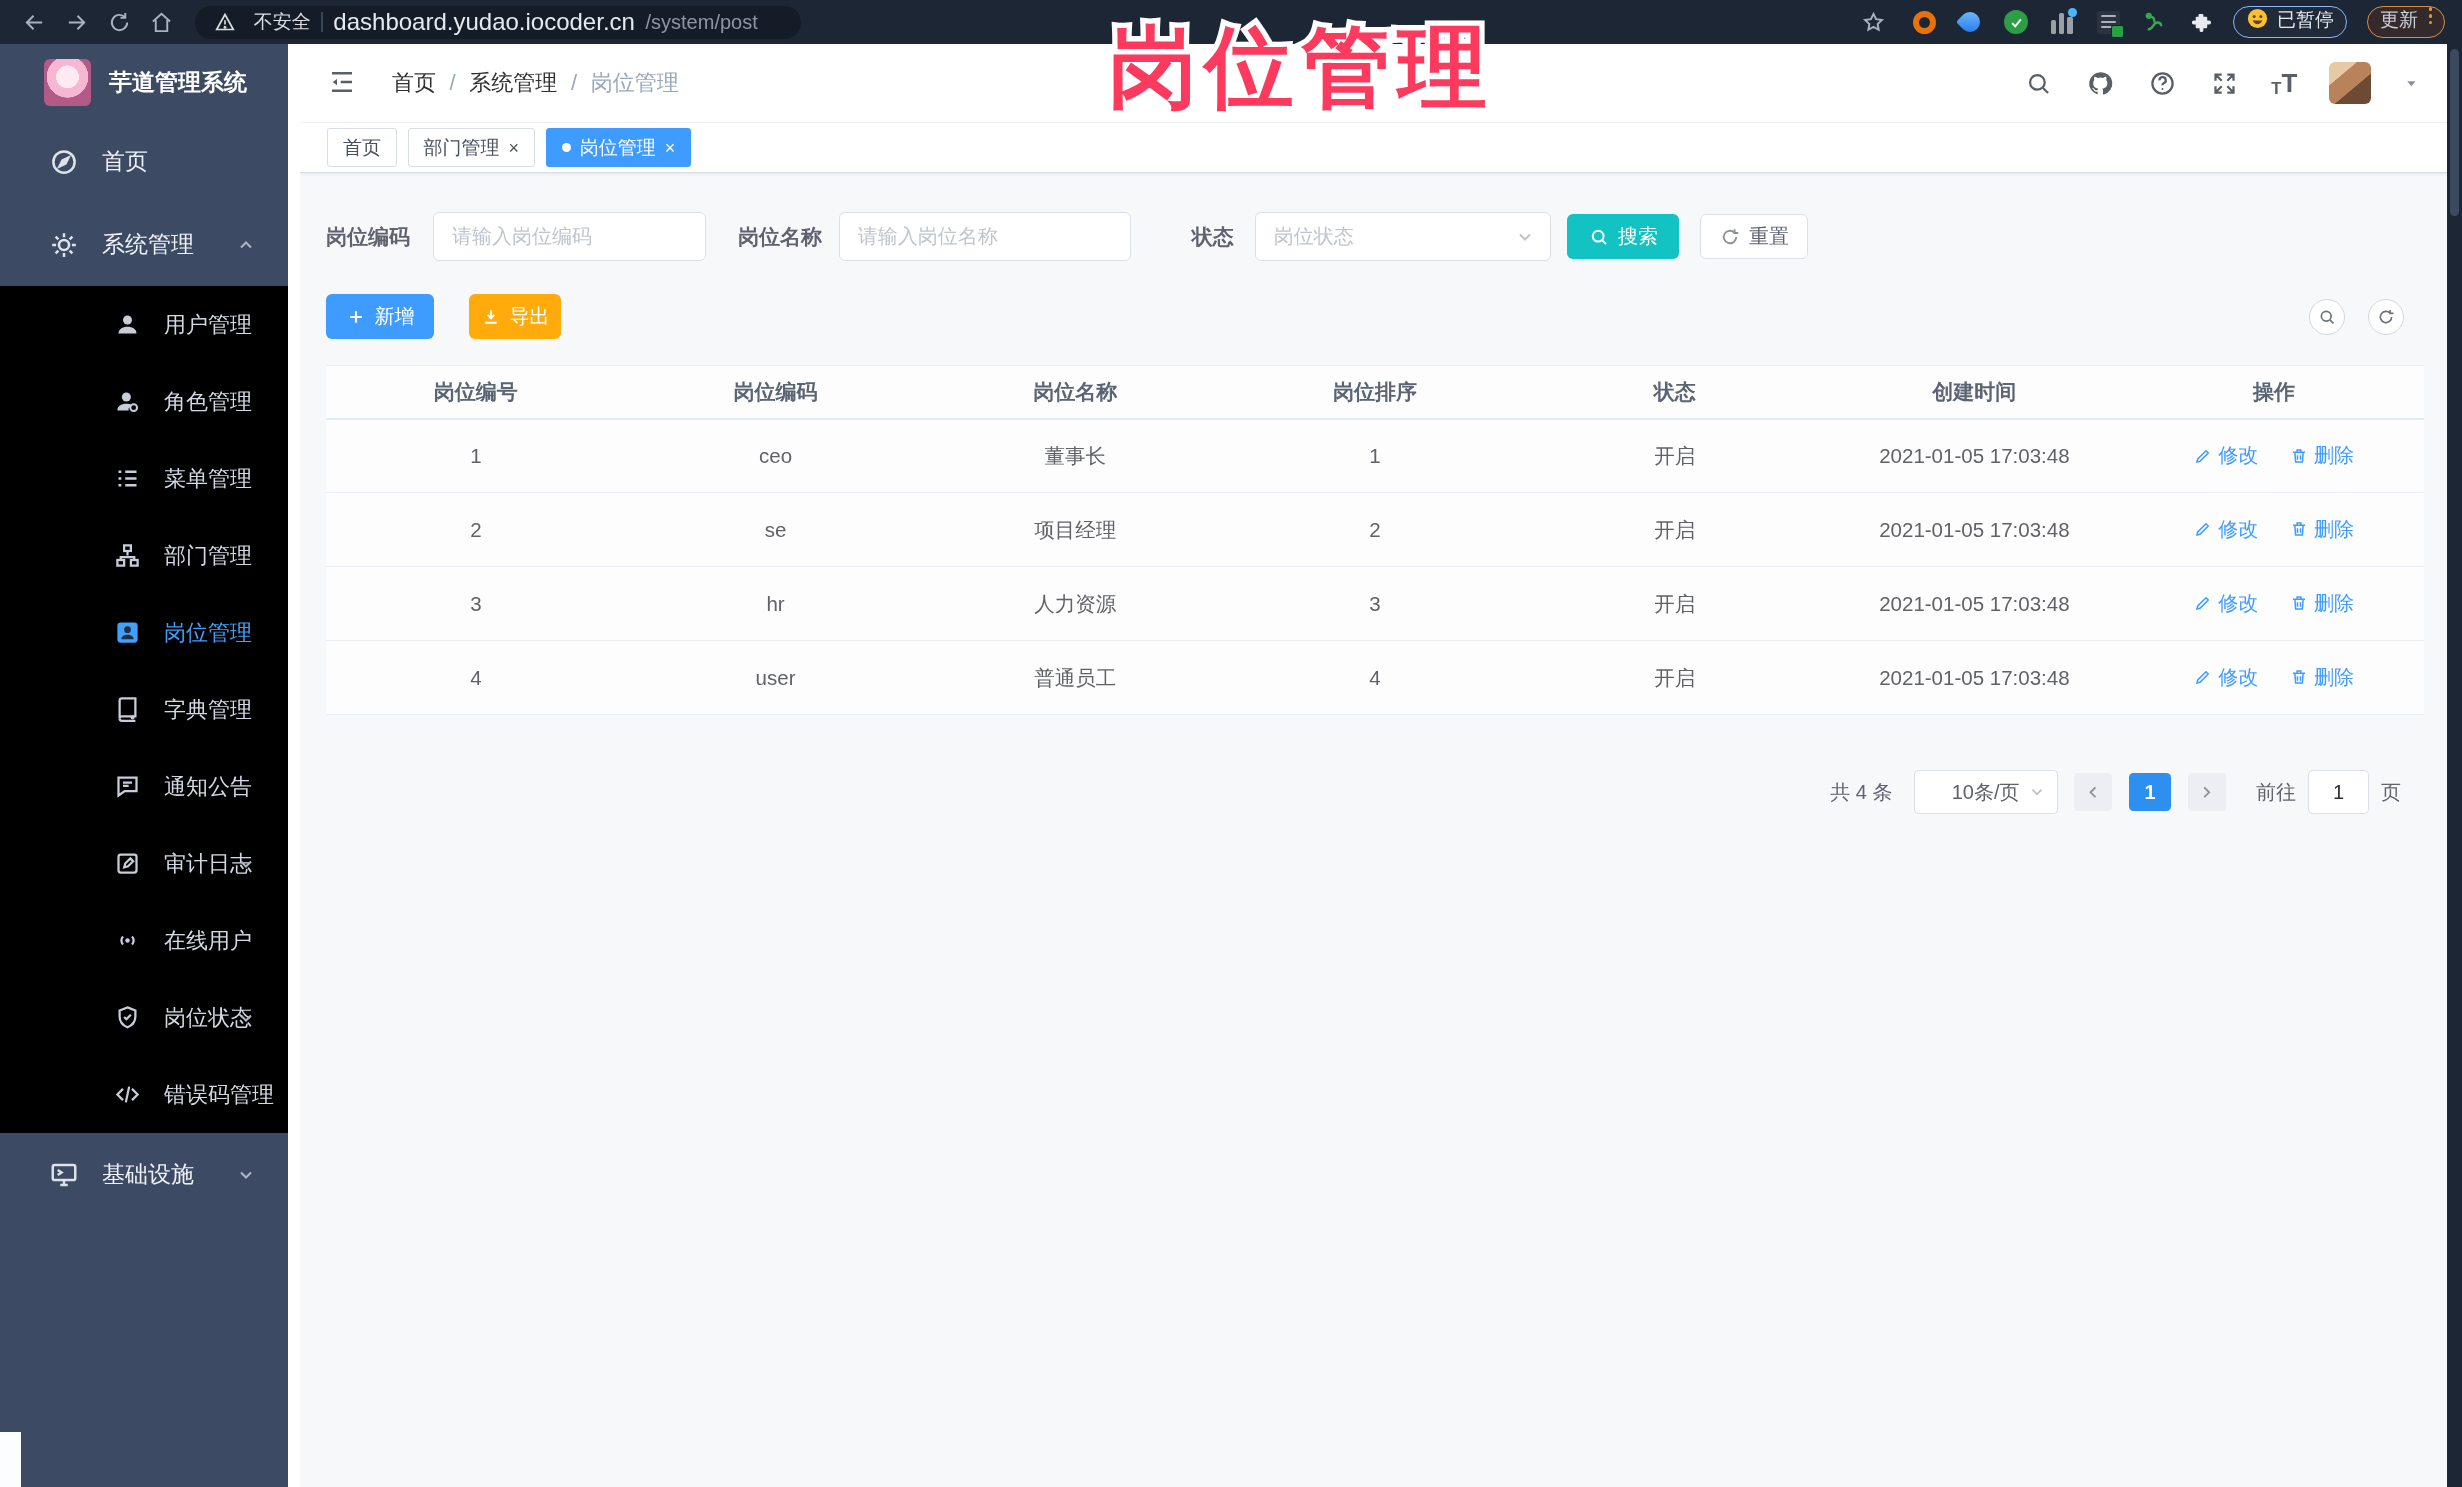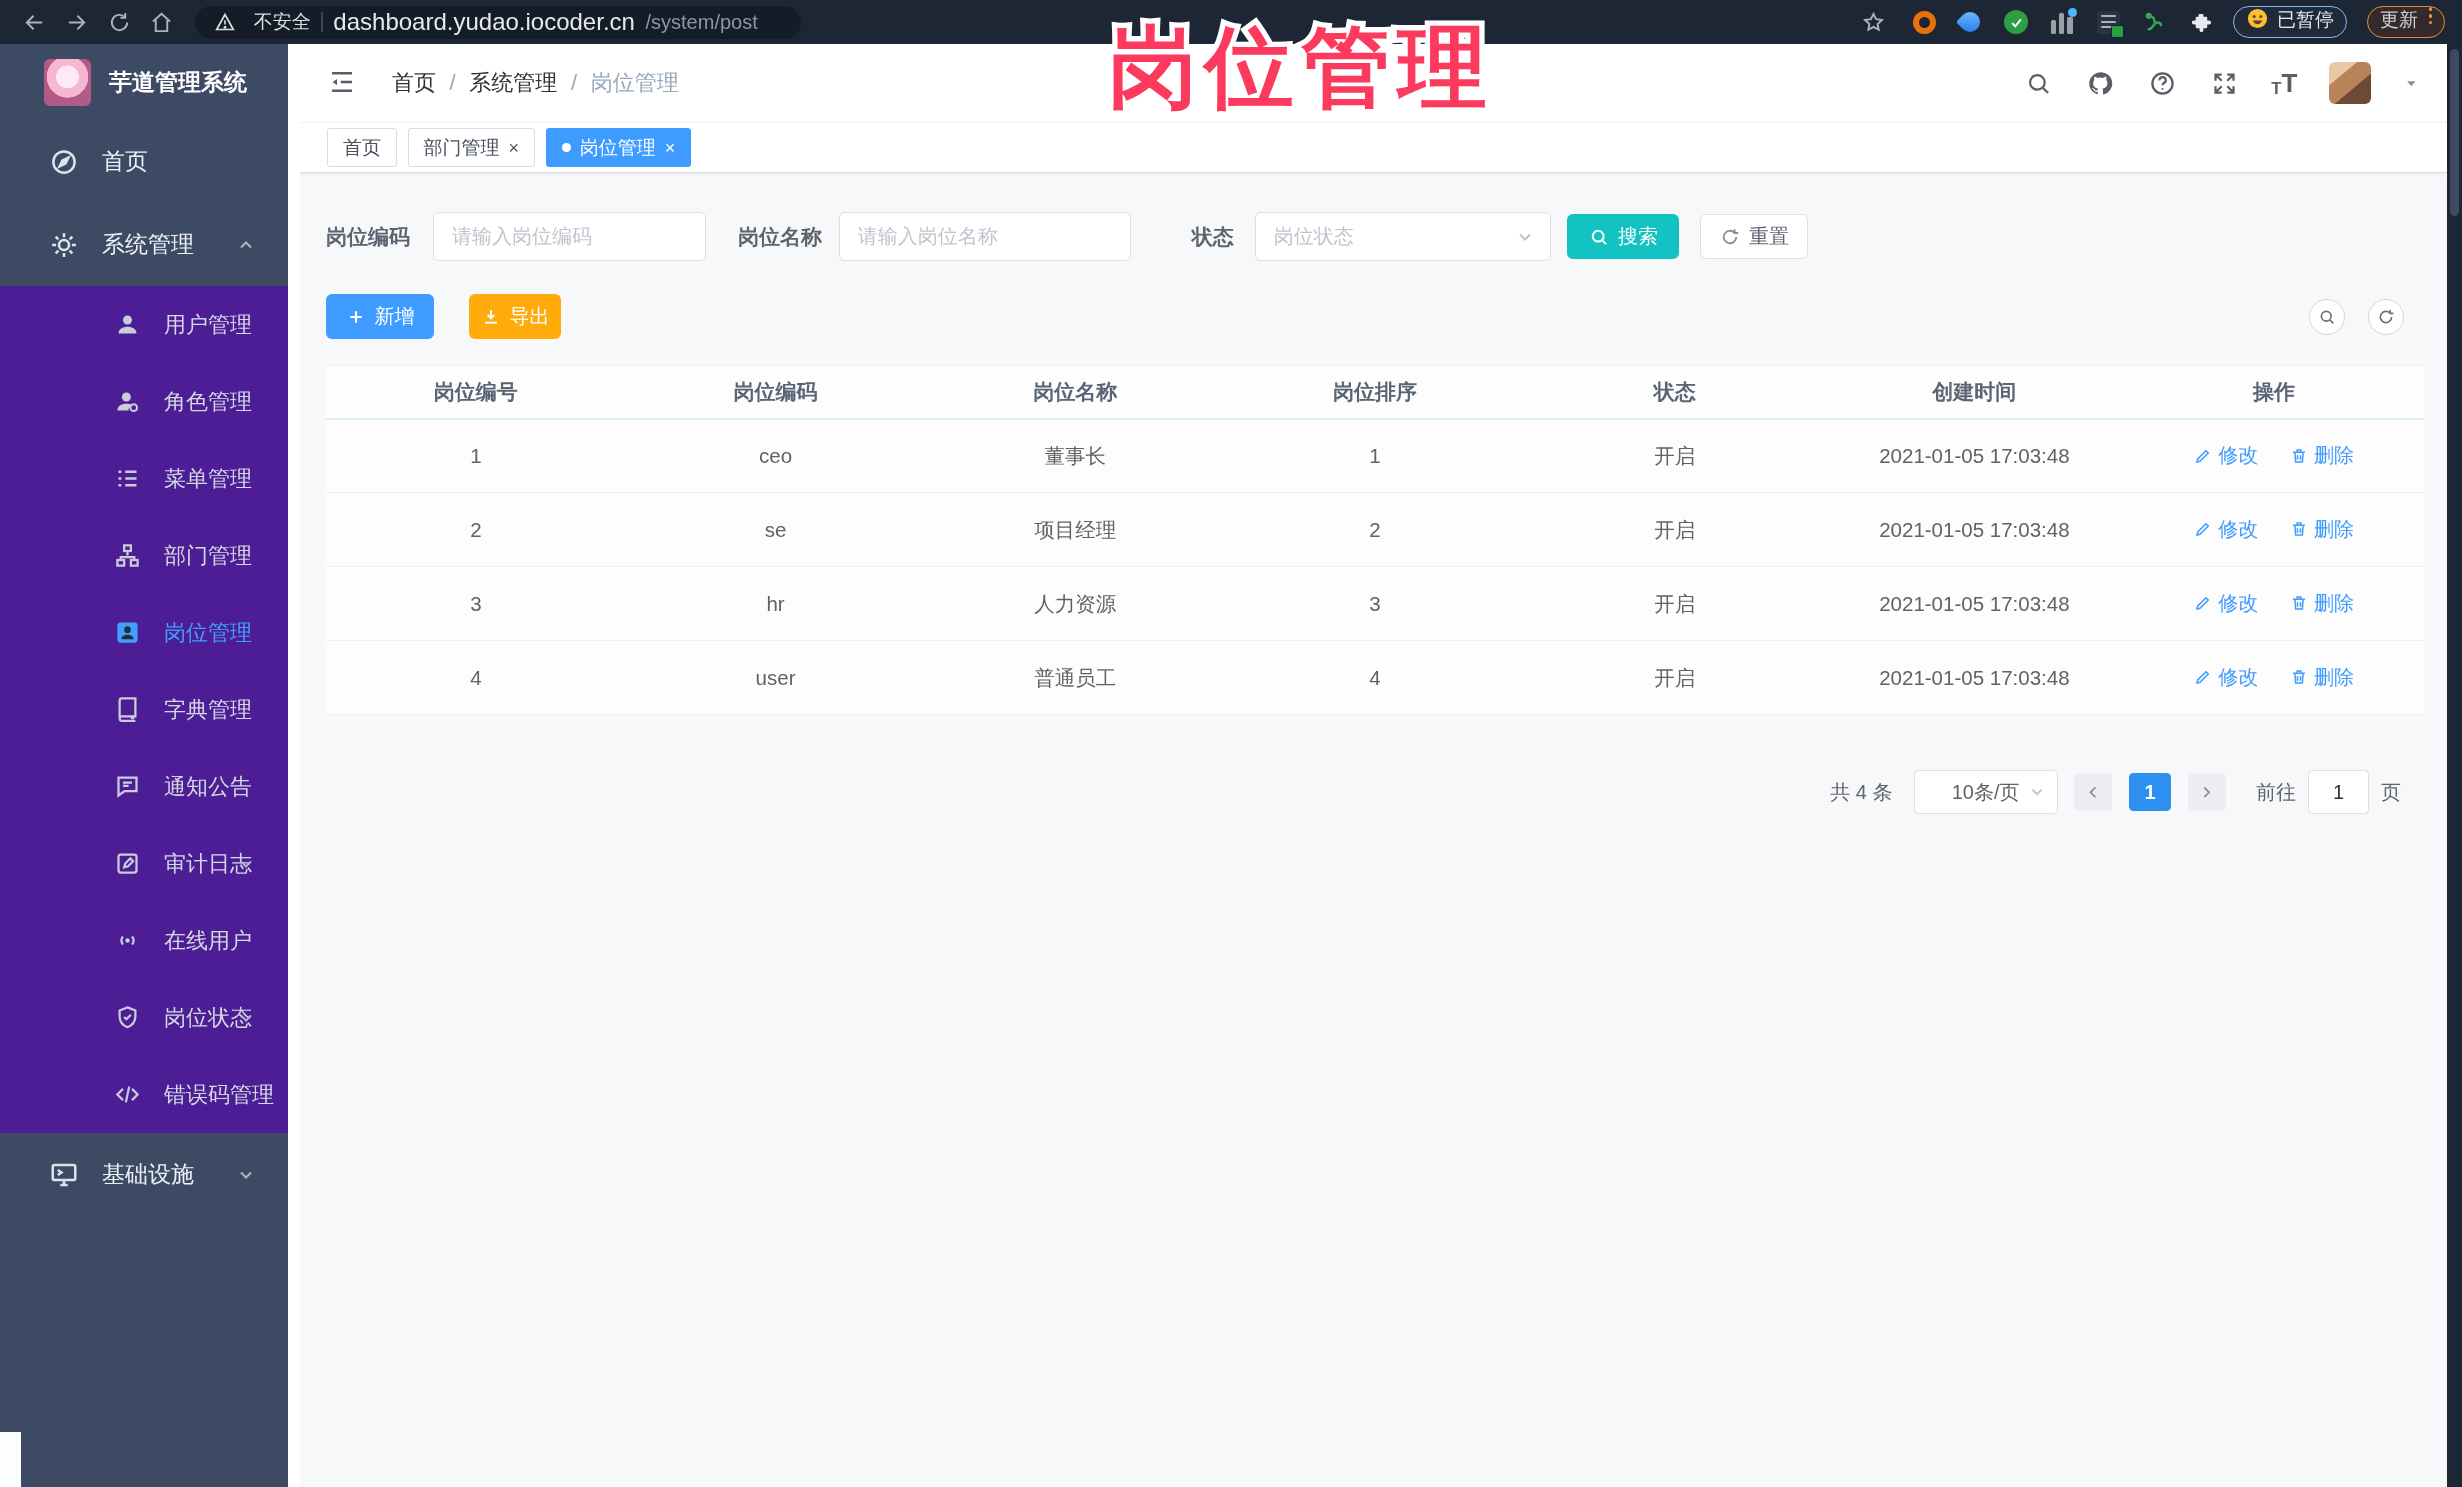--- a/index.html
+++ b/index.html
@@ -56,21 +56,21 @@
   .sidebar { position:absolute; left:0; top:44px; width:288px; bottom:0; background:#3c4a63; z-index:10; }
   .side-scroll { position:absolute; left:288px; top:44px; width:12px; bottom:0; background:#ffffff; z-index:11; }
   .logo-row { height:76px; display:flex; align-items:center; padding-left:44px; gap:18px; }
   .logo { width:47px; height:47px; border-radius:6px;
     background:radial-gradient(circle at 50% 38%, #ffe9f2 0 30%, #f6b7d2 31% 55%, #b45a86 56% 100%); }
   .app-title { color:#ffffff; font-size:23px; font-weight:bold; }
   .side-item { display:flex; align-items:center; height:83px; padding-left:49px; gap:23px;
     color:#eef1f7; font-size:23px; cursor:pointer; position:relative; }
   .side-item .s-icon { width:30px; height:30px; color:#dde2ec; }
   .side-item .s-icon svg { width:30px; height:30px; }
-  .sub-block { background:#4c1d95; }
+  .sub-block { background:#000000; }
   .sub-block .side-item { height:77px; padding-left:114px; color:#d3d8e2; font-size:22px; }
   .sub-block .side-item .s-icon { width:27px; height:27px; color:#c7cdd9; }
   .sub-block .side-item .s-icon svg { width:27px; height:27px; }
   .side-item.active, .side-item.active .s-icon { color:#3fa0ff; }
   .chev { position:absolute; right:32px; color:#aeb6c4; }
   .chev svg { width:20px; height:20px; }
 
   
   .navbar { position:absolute; left:300px; top:44px; right:15px; height:79px; background:#ffffff;
     display:flex; align-items:center; padding:0 27px; border-bottom:0.8px solid #eef0f3; z-index:5; }

